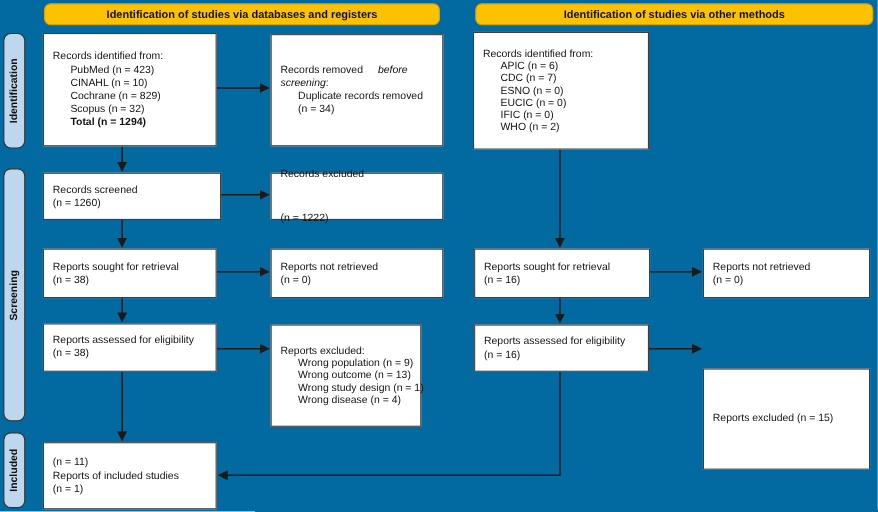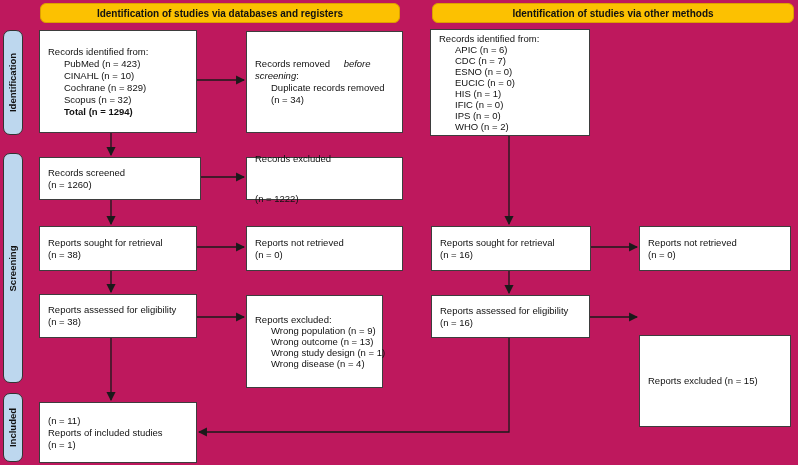--- a/index.html
+++ b/index.html
@@ -5,21 +5,21 @@
   :root{
     --header-bg:#FCC101;
     --header-border:#DD9F00;
     --stage-bg:#BDD7EE;
     --stage-border:#333333;
     --box-border:#3D3D3D;
     --arrow:#1A1A1A;
   }
   html,body{margin:0;padding:0;background:#ffffff;}
   .canvas{
-    position:relative;width:798px;height:465px;background:#be185d;
+    position:relative;width:798px;height:465px;background:#0369a1;
     font-family:"Liberation Sans","DejaVu Sans",sans-serif;color:#111;
     overflow:hidden;
   }
   svg.arrows{position:absolute;left:0;top:0;width:798px;height:465px;}
   svg.arrows line, svg.arrows polyline{stroke:var(--arrow);stroke-width:1.3;fill:none;}
   svg.arrows .ahead{fill:var(--arrow);}
   .hdr{
     position:absolute;background:var(--header-bg);border:1.5px solid var(--header-border);
     border-radius:6px;display:flex;align-items:center;justify-content:center;
     font-weight:bold;font-size:10px;box-sizing:border-box;text-align:center;
@@ -168,23 +168,21 @@
       <div class="bx-line"><span>(n = 11)</span></div>
       <div class="bx-line"><span>Reports of included studies</span></div>
       <div class="bx-line"><span>(n = 1)</span></div>
     </div>
   <div class="box b10 tight">
       <div class="bx-line"><span>Records identified from:</span></div>
       <div class="bx-line ind"><span>APIC (n = 6)</span></div>
       <div class="bx-line ind"><span>CDC (n = 7)</span></div>
       <div class="bx-line ind"><span>ESNO (n = 0)</span></div>
       <div class="bx-line ind"><span>EUCIC (n = 0)</span></div>
-      <div class="bx-line ind"><span>HIS (n = 1)</span></div>
       <div class="bx-line ind"><span>IFIC (n = 0)</span></div>
-      <div class="bx-line ind"><span>IPS (n = 0)</span></div>
       <div class="bx-line ind"><span>WHO (n = 2)</span></div>
     </div>
   <div class="box b11">
       <div class="bx-line"><span>Reports sought for retrieval</span></div>
       <div class="bx-line"><span>(n = 16)</span></div>
     </div>
   <div class="box b12">
       <div class="bx-line"><span>Reports not retrieved</span></div>
       <div class="bx-line"><span>(n = 0)</span></div>
     </div>

